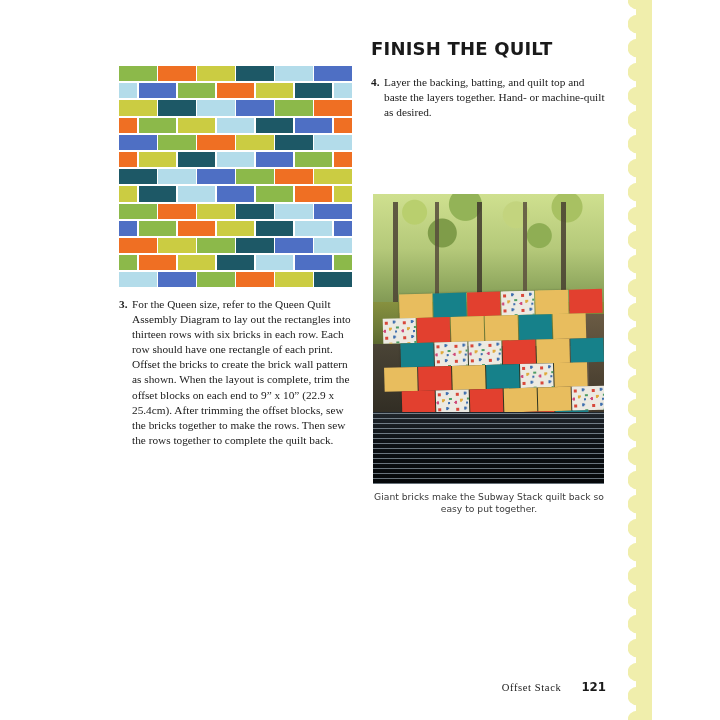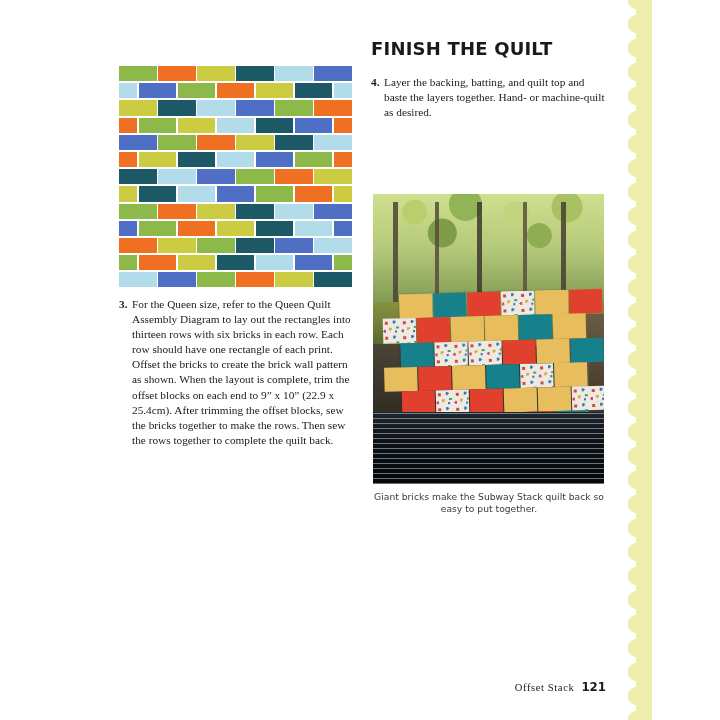--- a/index.html
+++ b/index.html
@@ -202,21 +202,21 @@
     width: 246px;
     text-align: right;
     font-size: 10.6px;
     color: #1a1a1a;
   }
   #footer-title { letter-spacing: .6px; }
   #footer-page {
     font-family: "DejaVu Sans", sans-serif;
     font-weight: bold;
     font-size: 11.8px;
-    margin-left: 7px;
+    margin-left: 20px;
   }
 </style>
 </head>
 <body>
 
 <div id="page">
 
   <div id="scallop-edge">
     <svg width="24" height="720" viewBox="0 0 24 720" preserveAspectRatio="none">
       <g id="scallop-shape">

